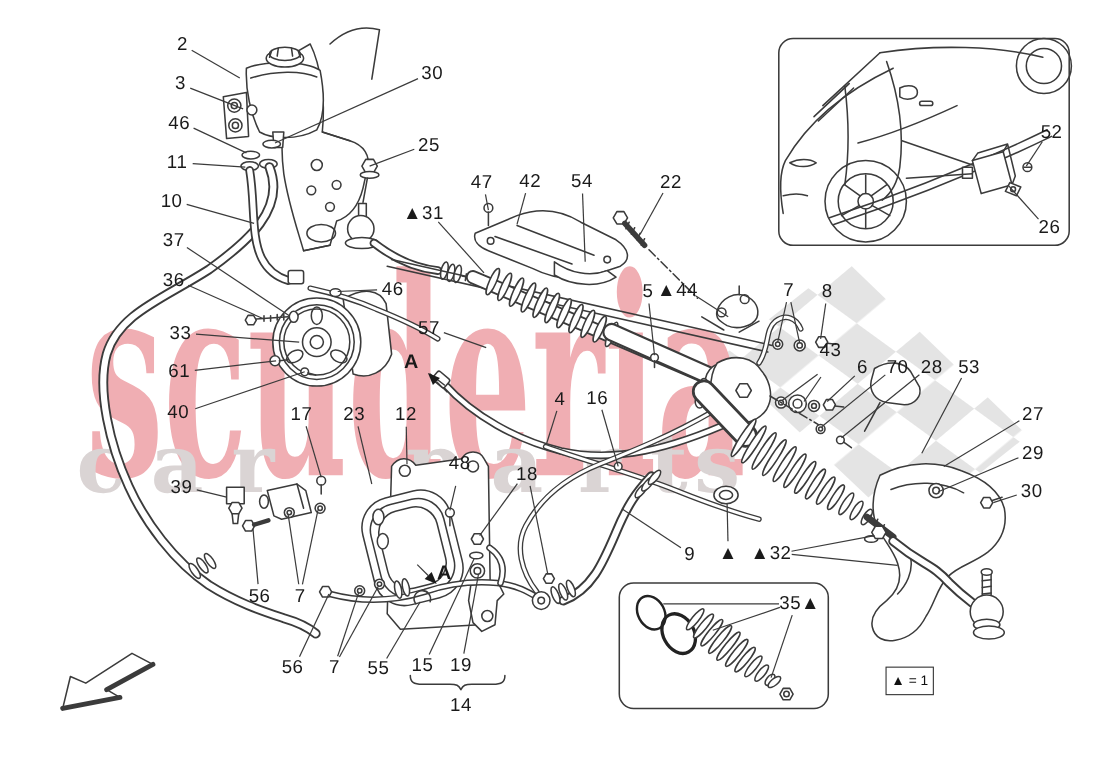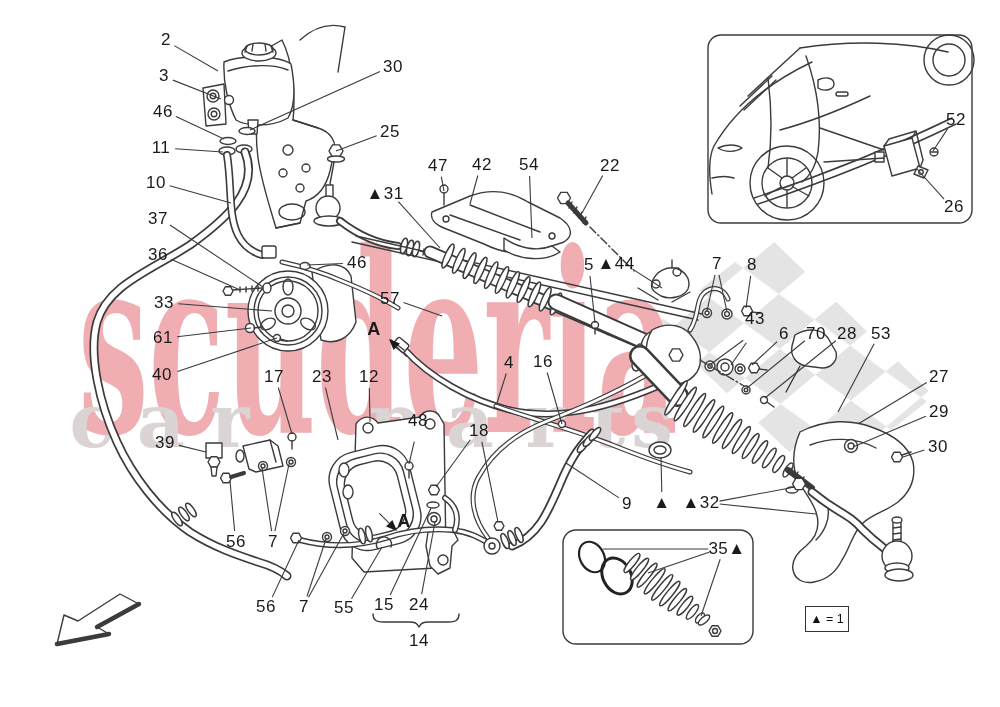--- a/index.html
+++ b/index.html
@@ -506,21 +506,21 @@
       <div class="callout" style="left: 322px; top: 377px;">23</div>
       <div class="callout" style="left: 369px; top: 377px;">12</div>
       <div class="callout" style="left: 418px; top: 421px;">48</div>
       <div class="callout" style="left: 479px; top: 431px;">18</div>
       <div class="callout" style="left: 236px; top: 542px;">56</div>
       <div class="callout" style="left: 273px; top: 542px;">7</div>
       <div class="callout" style="left: 266px; top: 607px;">56</div>
       <div class="callout" style="left: 304px; top: 607px;">7</div>
       <div class="callout" style="left: 344px; top: 608px;">55</div>
       <div class="callout" style="left: 384px; top: 605px;">15</div>
-      <div class="callout" style="left: 419px; top: 605px;">24</div>
+      <div class="callout" style="left: 419px; top: 605px;">19</div>
       <div class="callout" style="left: 419px; top: 641px;">14</div>
       <div class="callout" style="left: 627px; top: 504px;">9</div>
       <div class="callout" style="left: 662px; top: 503px;">▲</div>
       <div class="callout" style="left: 701px; top: 503px;">▲32</div>
       <div class="callout" style="left: 727px; top: 549px;">35▲</div>
       <div class="callout marker" style="left: 374px; top: 329px;">A</div>
       <div class="callout marker" style="left: 404px; top: 521px;">A</div>
     </div>
 
 <div id="legend">

